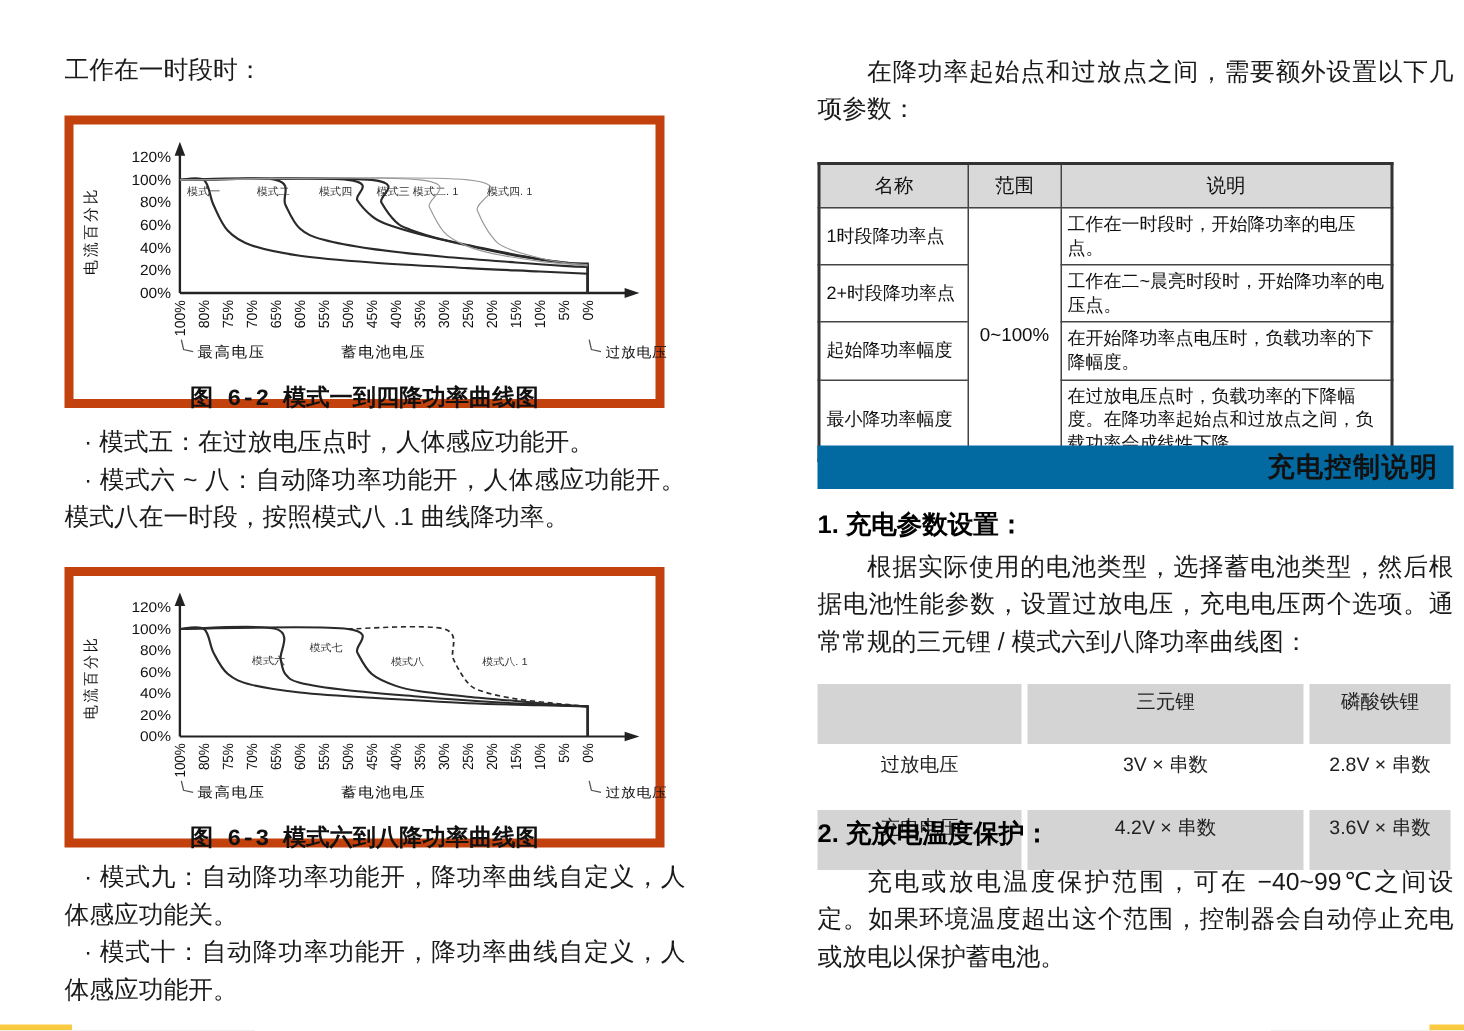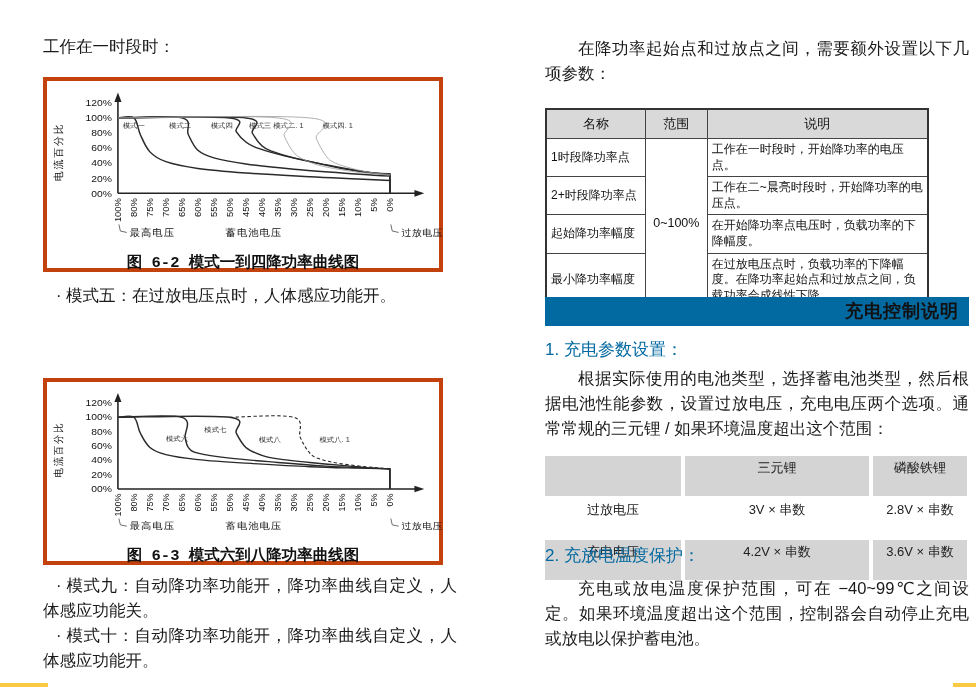--- a/index.html
+++ b/index.html
@@ -1,20 +1,20 @@
 <!DOCTYPE html>
 <html><head>
 <meta charset="utf-8">
 <style>
   html,body{margin:0;padding:0;background:#e8e8e8;}
   .page{position:relative;width:976px;height:687px;background:#ffffff;overflow:hidden;
         font-family:"Liberation Sans","DejaVu Sans",sans-serif;color:#1a1a1a;}
   
   .intro{position:absolute;left:43px;top:36px;width:410px;font-size:16.5px;font-weight:500;}
-  .figure{position:absolute;left:43px;width:400px;border:4px solid #c2410c;background:#fff;
+  .figure{position:absolute;left:43px;width:400px;border:6px solid #c2410c;background:#fff;
           box-sizing:border-box;padding:3px 0 4px 0;text-align:center;}
   .fig1{top:77px;height:195px;}
   .fig2{top:378px;height:187px;}
   .fig-caption{font-size:15.5px;font-weight:bold;color:#111;margin-top:0px;font-family:Liberation Mono, monospace;}
   .bullets{position:absolute;left:43px;width:414px;font-size:16.5px;line-height:25px;text-align:justify;}
   .bullets1{top:283px;}
   .bullets2{top:573px;}
   .bullets p{margin:0;text-indent:13px;}
   
   .rc{position:absolute;left:545px;width:424px;}
@@ -25,21 +25,21 @@
   table.params{border-collapse:collapse;width:384px;font-size:12px;color:#111;}
   table.params th,table.params td{border:1px solid #444;padding:3px 4px;vertical-align:middle;}
   table.params{border:2px solid #333;}
   table.params th{background:#d9d9d9;font-weight:500;height:22px;font-size:13px;}
   table.params td.name{width:104px;text-align:left;height:19px;}
   table.params td.range{width:54px;text-align:center;font-size:12.5px;}
   table.params td.desc{width:252px;text-align:left;line-height:1.3;}
   
   .banner{top:297px;height:29px;line-height:29px;background:#0369a1;text-align:right;
           padding-right:10px;box-sizing:border-box;font-size:18px;font-weight:bold;color:#111;letter-spacing:1px;}
-  .sub-heading{font-size:17px;font-weight:normal;color:#0369a1;}
+  .sub-heading{font-size:17px;font-weight:bold;color:#000000;}
   .h-charge{top:338px;}
   .h-temp{top:544px;}
   .rpara{font-size:16.5px;line-height:25px;text-align:justify;}
   .rpara p{margin:0;text-indent:2em;}
   .p-charge{top:366px;}
   .p-temp{top:576px;}
   
   .btable{top:456px;width:424px;display:grid;grid-template-columns:136px 184px 94px;
           column-gap:4px;row-gap:2px;font-size:13px;}
   .btable .cell{height:40px;line-height:23px;text-align:center;color:#222;}
@@ -140,20 +140,21 @@
           <text x="84" y="161" font-size="10.5" letter-spacing="1" fill="#111">最高电压</text>
           <text x="210" y="161" text-anchor="middle" font-size="10.5" letter-spacing="1" fill="#111">蓄电池电压</text>
           <path d="M349,149 L350.5,156 L357,157.5" fill="none" stroke="#555" stroke-width="0.9"></path>
           <text x="360" y="161" font-size="10" letter-spacing="0.5" fill="#111">过放电压</text>
         </svg></div>
     <div class="fig-caption">图 6-2 模式一到四降功率曲线图</div>
   </div>
 
   <div class="bullets bullets1">
     <p>· 模式五：在过放电压点时，人体感应功能开。</p>
+    <p>· 模式六 ~ 八：自动降功率功能开，人体感应功能开。模式八在一时段，按照模式八 .1 曲线降功率。</p>
   </div>
 
   <div class="figure fig2">
     <div><svg viewBox="0 0 402 174" width="396" height="156" preserveAspectRatio="none">
           <line x1="72" y1="116" x2="72" y2="18" stroke="#222" stroke-width="1.6"></line>
           <polygon points="72,9 68.4,19 75.6,19" fill="#222"></polygon>
           <line x1="72" y1="116" x2="374" y2="116" stroke="#222" stroke-width="1.6"></line>
           <polygon points="383,116 373,112.4 373,119.6" fill="#222"></polygon>
           <text x="66" y="23.5" text-anchor="end" font-size="10.5" fill="#111">120%</text>
           <text x="66" y="39.5" text-anchor="end" font-size="10.5" fill="#111">100%</text>
@@ -270,21 +271,21 @@
       </tr>
     </tbody>
       </table>
   </div>
 
   <div class="rc banner">充电控制说明</div>
 
   <div class="rc sub-heading h-charge">1. 充电参数设置：</div>
 
   <div class="rc rpara p-charge">
-    <p>根据实际使用的电池类型，选择蓄电池类型，然后根据电池性能参数，设置过放电压，充电电压两个选项。通常常规的三元锂 / 如果环境温度超出这个范围：</p>
+    <p>根据实际使用的电池类型，选择蓄电池类型，然后根据电池性能参数，设置过放电压，充电电压两个选项。通常常规的三元锂 / 模式六到八降功率曲线图：</p>
   </div>
 
   <div class="rc btable">
     <div class="cell gray"></div>
     <div class="cell gray">三元锂</div>
     <div class="cell gray">磷酸铁锂</div>
     <div class="cell">过放电压</div>
     <div class="cell">3V × 串数</div>
     <div class="cell">2.8V × 串数</div>
     <div class="cell gray">充电电压</div>

